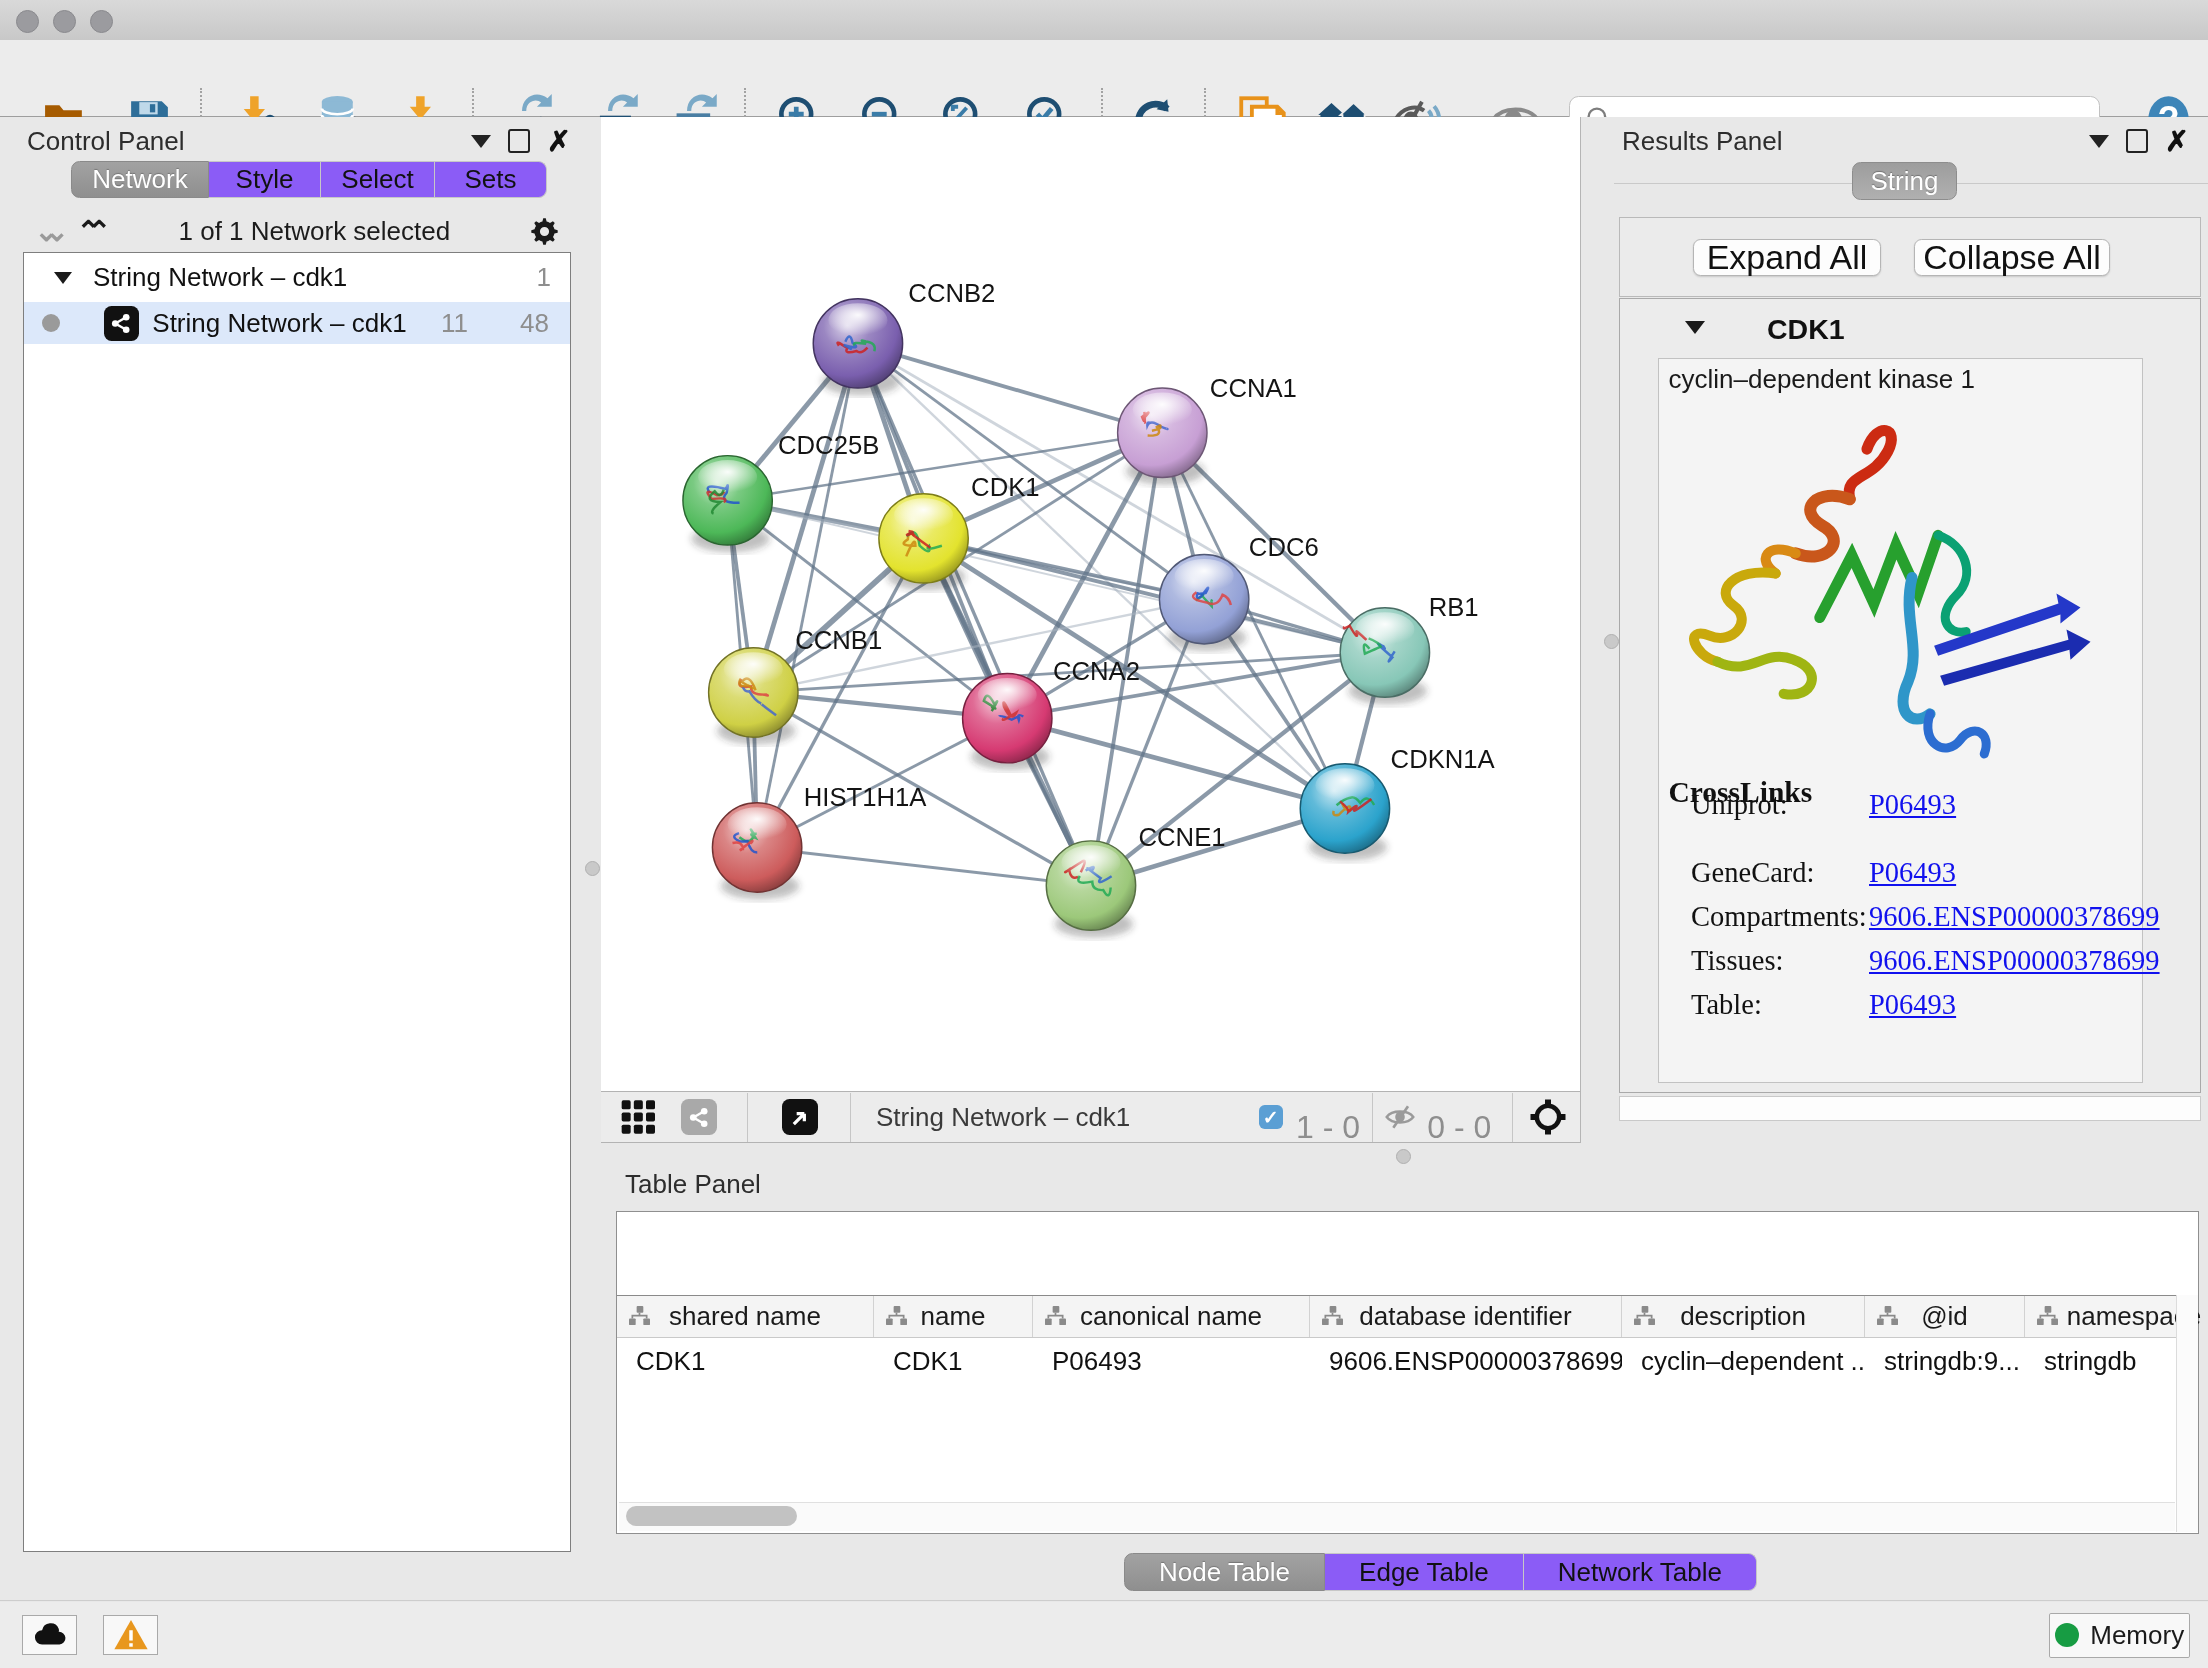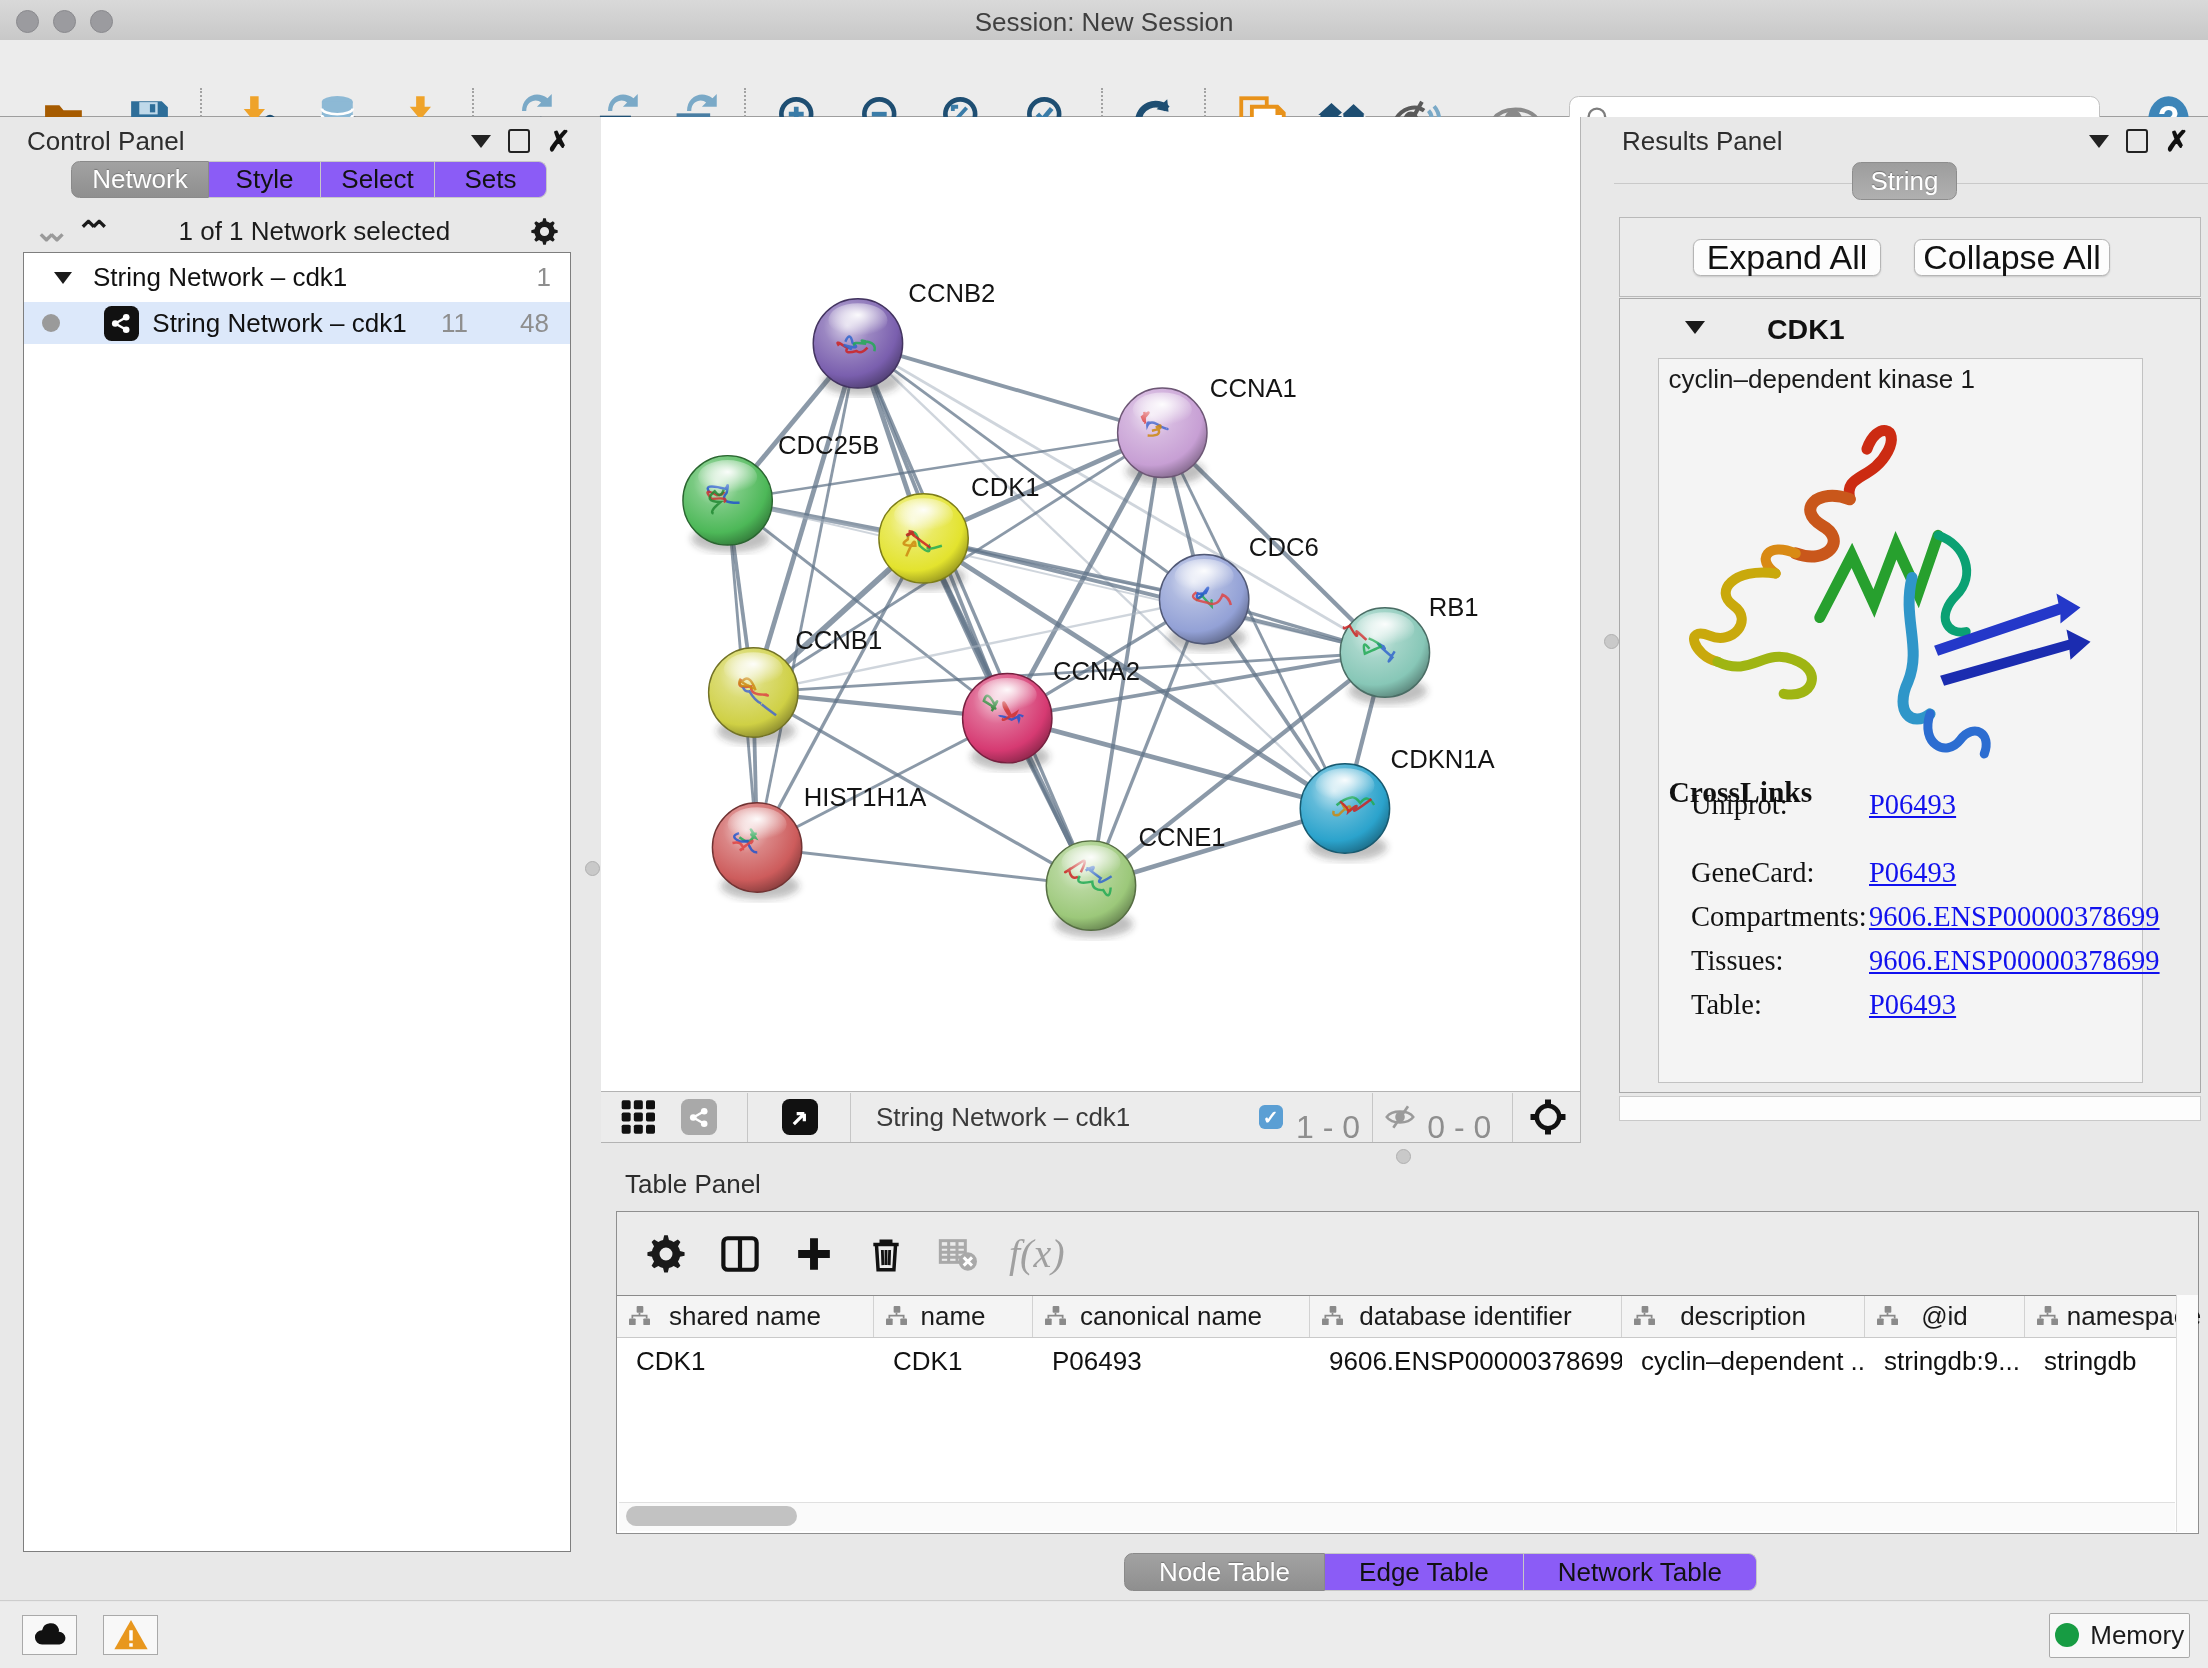--- a/index.html
+++ b/index.html
@@ -130,21 +130,20 @@
       <stop offset="0" stop-color="#fff" stop-opacity="0.95"></stop>
       <stop offset="1" stop-color="#fff" stop-opacity="0"></stop>
     </radialGradient>
   </defs>
 </svg>
 
 <div id="titlebar" class="abs">
   <div class="tl" style="left:16px"></div>
   <div class="tl" style="left:53px"></div>
   <div class="tl" style="left:90px"></div>
-  <div id="title-text">Session: New Session</div>
 </div>
 
 <div id="toolbar" class="abs">
   <div class="tb-icon" style="left:39px">
     <svg width="49" height="49" viewBox="0 0 24 24">
         <path d="M2 5 L9 5 L11 7.5 L20 7.5 L20 11 L6 11 L2 18 Z" fill="#a65b00"></path>
         <path d="M6 11 L23 11 L19 19 L2 19 Z" fill="#f0a23c"></path>
       </svg>
   </div>
   <div class="tb-icon" style="left:123px">
@@ -631,46 +630,20 @@
     <div class="xl-row" style="top:498px"><span>GeneCard:</span><a>P06493</a></div>
     <div class="xl-row" style="top:542px"><span>Compartments:</span><a>9606.ENSP00000378699</a></div>
     <div class="xl-row" style="top:586px"><span>Tissues:</span><a>9606.ENSP00000378699</a></div>
     <div class="xl-row" style="top:630px"><span>Table:</span><a>P06493</a></div>
   </div>
 </div>
 <div id="rp-bottomsliver" class="abs"></div>
 
 <div id="tp-title" class="abs">Table Panel</div>
 <div id="tp-box" class="abs">
-  <div id="tp-toolbar">
-    <svg width="38" height="38" viewBox="0 0 26.5 26" style="margin-left:30px">
-        <use href="#gear8"></use>
-      </svg>
-    <svg width="42" height="42" viewBox="0 0 24 24" style="margin-left:34px">
-        <rect x="2.5" y="3" width="19" height="18" rx="2.5" fill="none" stroke="#111" stroke-width="2.4"></rect>
-        <path d="M12 3 L12 21" stroke="#111" stroke-width="2.4"></path>
-      </svg>
-    <svg width="38" height="38" viewBox="0 0 24 24" style="margin-left:34px">
-        <path d="M9.5 2 L14.5 2 L14.5 9.5 L22 9.5 L22 14.5 L14.5 14.5 L14.5 22 L9.5 22 L9.5 14.5 L2 14.5 L2 9.5 L9.5 9.5 Z" fill="#111"></path>
-      </svg>
-    <svg width="38" height="38" viewBox="0 0 24 24" style="margin-left:34px">
-        <path d="M4 6 L20 6 M9 6 L9 4 L15 4 L15 6" fill="none" stroke="#111" stroke-width="2.2"></path>
-        <path d="M6 6.5 L7 22 L17 22 L18 6.5" fill="none" stroke="#111" stroke-width="2.2"></path>
-        <path d="M9.7 9.5 L10 19 M12 9.5 L12 19 M14.3 9.5 L14 19" stroke="#111" stroke-width="1.8"></path>
-      </svg>
-    <svg width="40" height="40" viewBox="0 0 24 24" style="margin-left:32px">
-        <g fill="none" stroke="#a9a9a9" stroke-width="1.8">
-          <rect x="2" y="4" width="15" height="13"></rect>
-          <path d="M2 8 L17 8 M2 11 L17 11 M2 14 L17 14 M7 4 L7 17 M12 4 L12 17"></path>
-        </g>
-        <circle cx="18.5" cy="16.5" r="5.5" fill="#a9a9a9"></circle>
-        <path d="M16 14 L21 19 M21 14 L16 19" stroke="#fff" stroke-width="1.8"></path>
-      </svg>
-    <div style="margin-left:32px;font-family:'Liberation Serif',serif;font-style:italic;font-size:40px;color:#a0a0a0;">f(x)</div>
-  </div>
   <div id="tp-header">
       <div class="th" style="width: 257px; flex: 0 0 257px;">
         <svg width="23" height="21" viewBox="0 0 24 22">
           <g fill="#8a8a8a">
             <rect x="9" y="0" width="7" height="7" rx="1"></rect>
             <rect x="1" y="13" width="7" height="7" rx="1"></rect>
             <rect x="16" y="13" width="7" height="7" rx="1"></rect>
             <path d="M12 7 L12 10 L4.5 10 L4.5 13 M12 10 L19.5 10 L19.5 13" stroke="#8a8a8a" stroke-width="1.8" fill="none"></path>
           </g>
         </svg>

